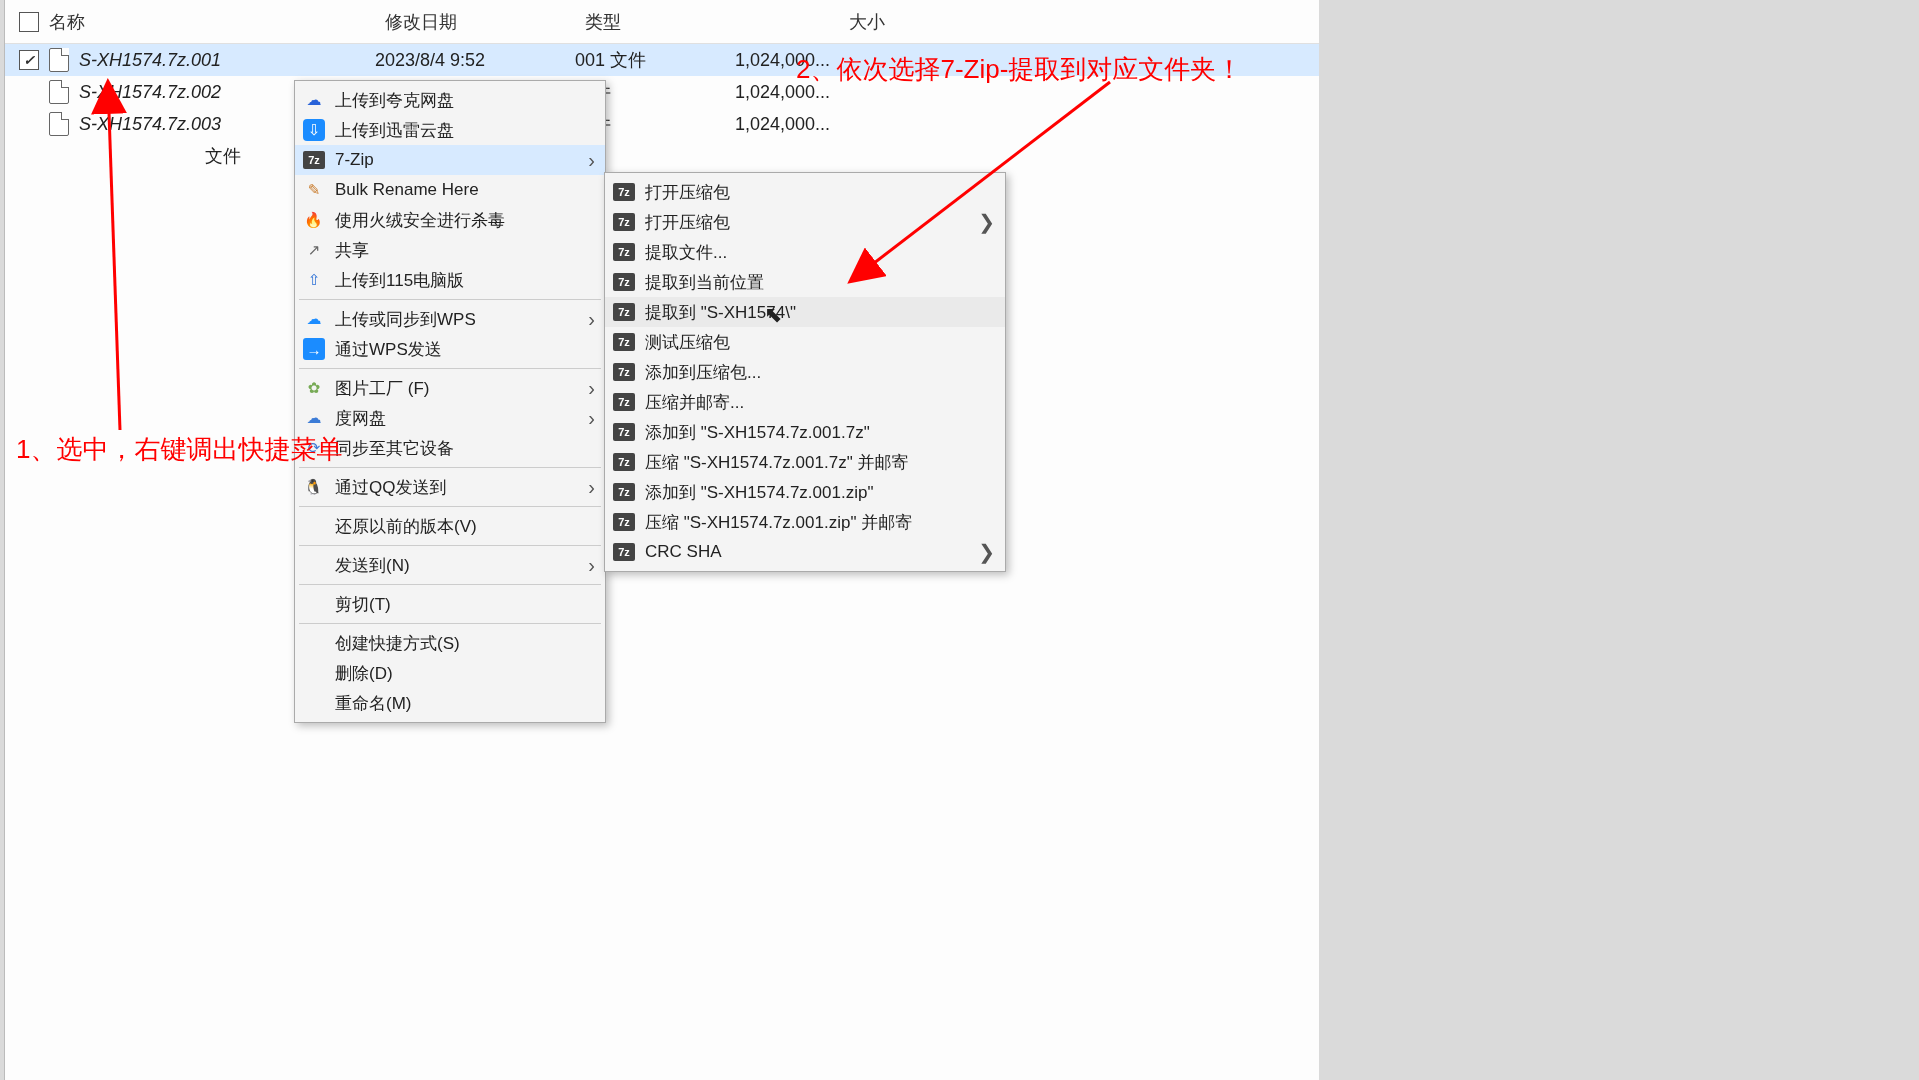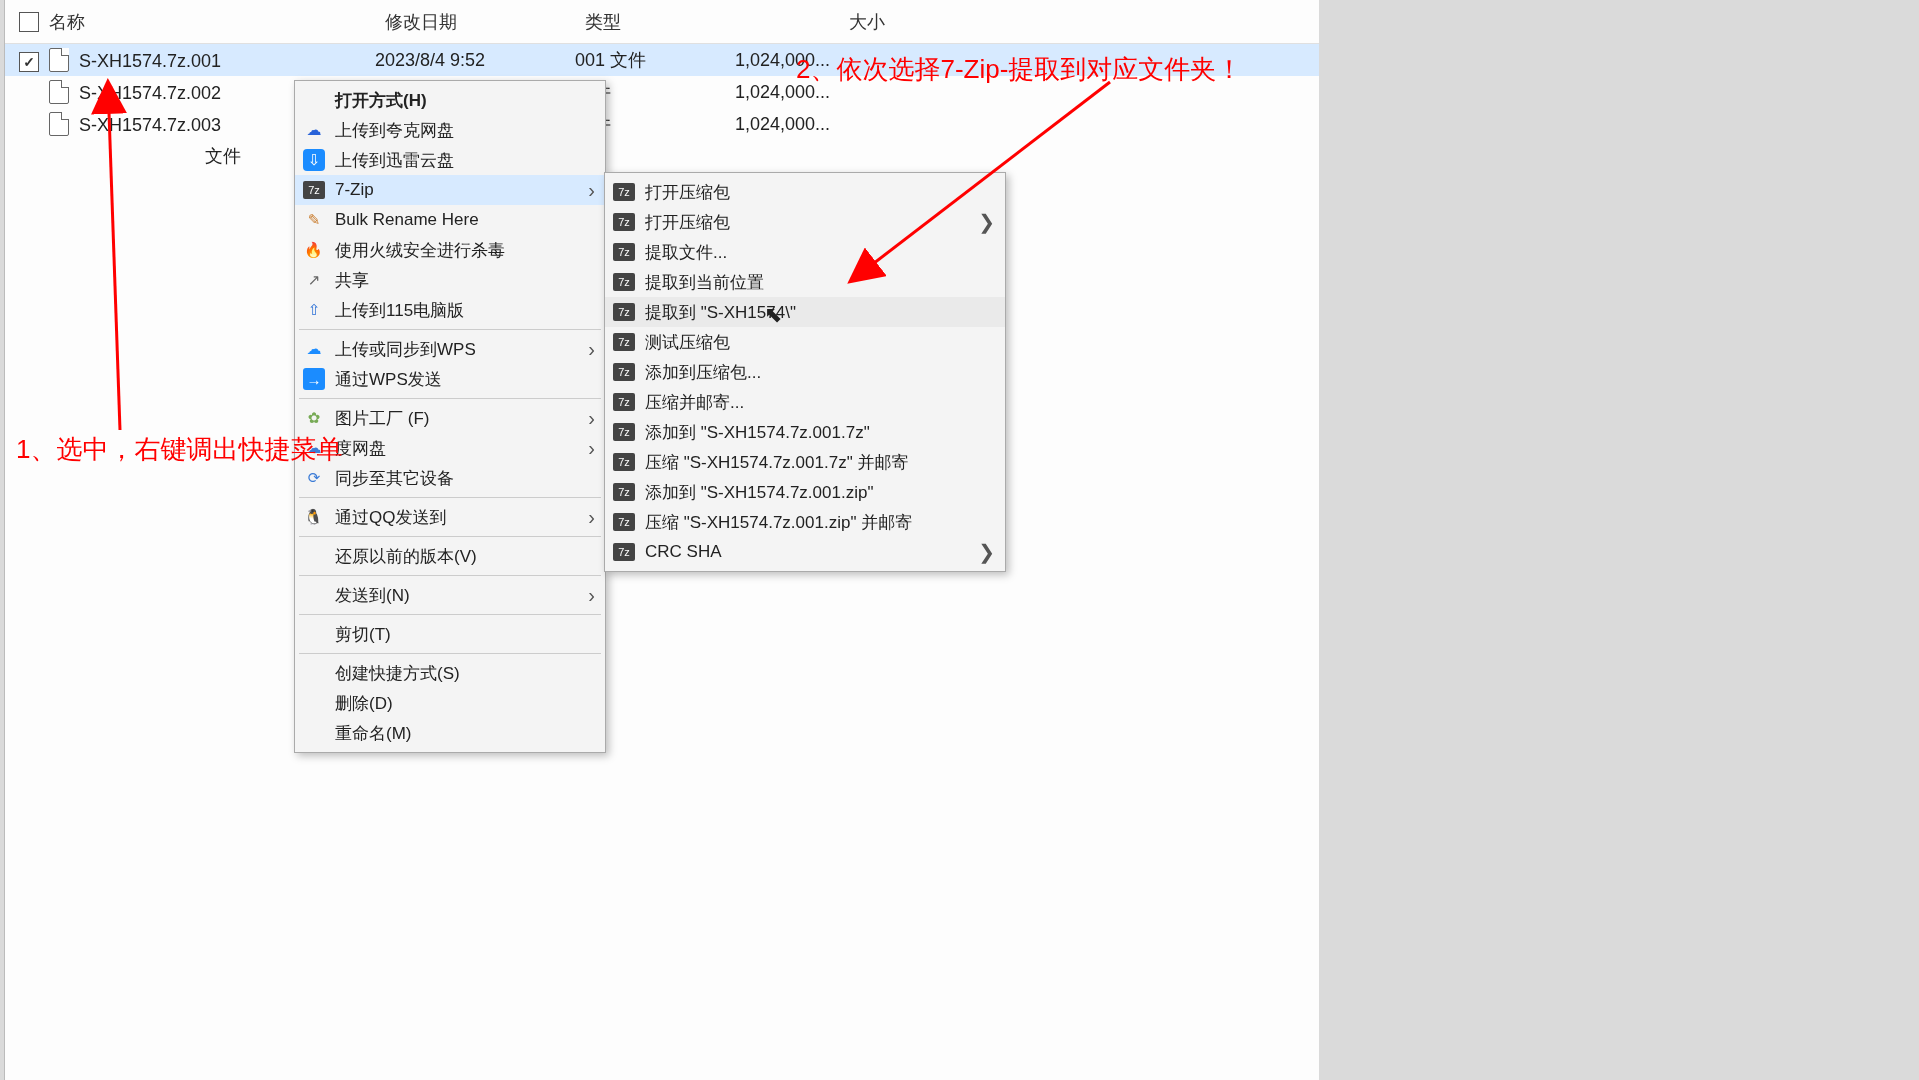--- a/index.html
+++ b/index.html
@@ -29,21 +29,21 @@
     width:20px; height:20px; border:1.5px solid #555; background:#fff; display:inline-flex;
     align-items:center; justify-content:center; font-size:14px; color:#333;
   }
   .checkbox.checked::before { content:"✓"; font-weight:bold; }
 
   .rows { }
   .row {
     display:flex; align-items:center; height:32px; font-size:18px; color:#222;
   }
   .row.sel { background:#d7eaff; }
-  .row .c-name { flex:0 0 370px; display:flex; align-items:flex-end; gap:10px; padding-left:14px; }
+  .row .c-name { flex:0 0 370px; display:flex; align-items:center; gap:10px; padding-left:14px;font-style:italic; }
   .row .c-date { flex:0 0 200px; }
   .row .c-type { flex:0 0 160px; }
   .row .c-size { flex:0 0 160px; padding-right:16px; }
   .file-icon { width:20px; height:24px; border:1.5px solid #666; border-radius:2px; background:#fff; position:relative; }
   .file-icon::after { content:""; position:absolute; right:-1px; top:-1px; width:7px; height:7px; background:#fdfdfd; border-left:1.5px solid #666; border-bottom:1.5px solid #666; }
   .chk-sp { width:20px; }
 
   
   .ctx {
     position:absolute;
@@ -73,21 +73,21 @@
     box-shadow:3px 3px 8px rgba(0,0,0,.25);
     padding:4px 0;
   }
   .sub .mi {
     display:flex; align-items:center; height:30px; padding:0 10px 0 8px;
     font-size:17px; color:#222; gap:10px; position:relative;
   }
   .sub .mi.hl { background:#eaeaea; }
   .sub .mi .arr { position:absolute; right:10px; color:#555; }
   .zicon {
-    width:22px; height:18px; background:#444; color:#fff; font-size:11px; font-weight:normal;
+    width:22px; height:18px; background:#444; color:#fff; font-size:11px; font-weight:bold;
     display:flex; align-items:center; justify-content:center; border-radius:2px;
   }
 
   
   .anno { position:absolute; color:#f00; font-size:26px; font-weight:500; }
   svg.annosvg { position:absolute; left:0; top:0; width:1919px; height:1080px; pointer-events:none; }
 
   .cursor {
     position:absolute; left:764px; top:302px; font-size:22px; color:#222;
   }
@@ -142,24 +142,20 @@
     <div class="row">
       <div class="c-date"></div>
       <div class="c-type">文件</div>
       <div class="c-size">223,501 KB</div>
     </div>
   </div>
 </div>
 
 <div class="ctx">
   <div class="mi">
-    <span style="width:22px;"></span>
-    <b>打开方式(H)</b>
-  </div>
-  <div class="mi">
     <span class="ico" style="color:#2862d9;">☁</span>
     <span>上传到夸克网盘</span>
   </div>
   <div class="mi">
     <span class="ico" style="background:#1b8cff;color:#fff;border-radius:4px;">⇩</span>
     <span>上传到迅雷云盘</span>
   </div>
   <div class="mi hl">
     <span class="ico">
         <span class="zicon">7z</span>

